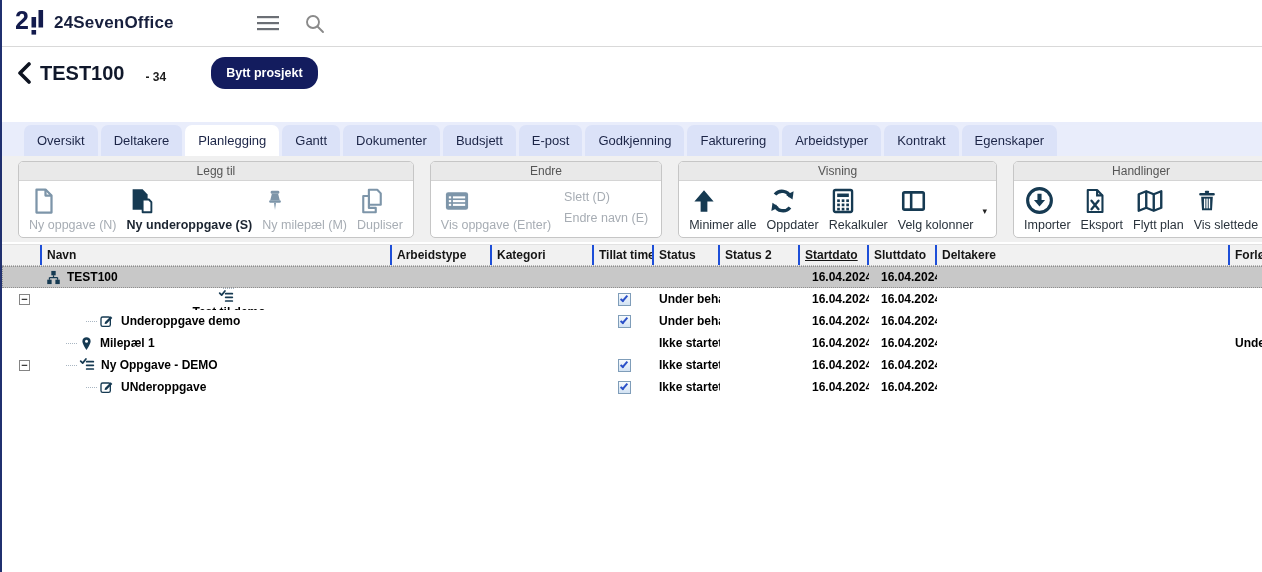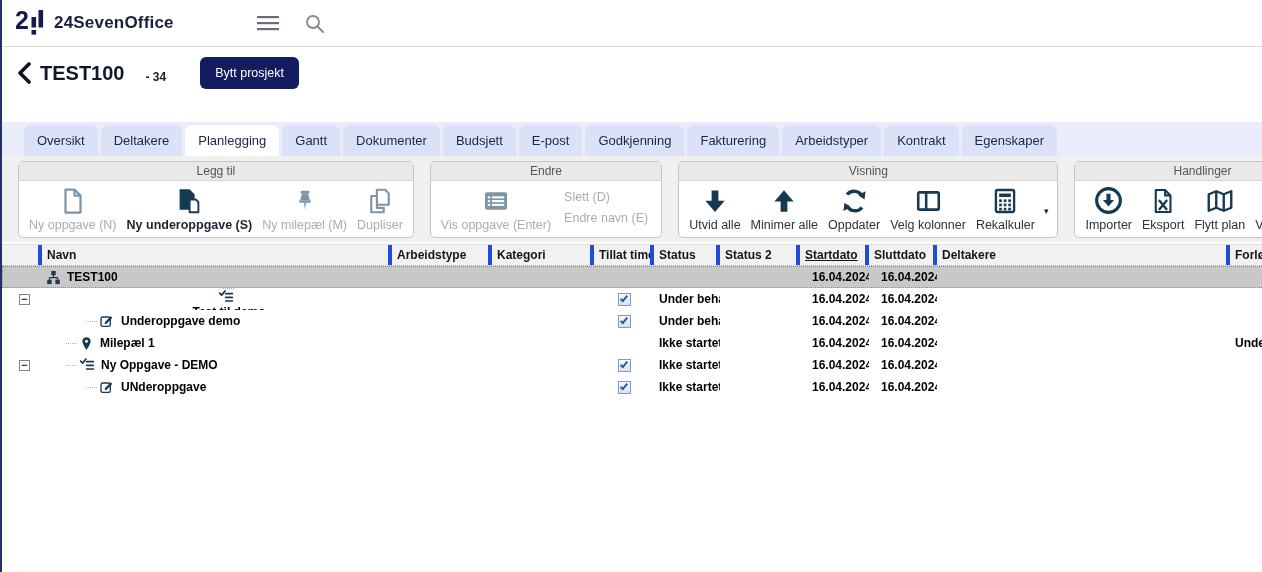--- a/index.html
+++ b/index.html
@@ -12,50 +12,50 @@
   .logo{display:flex;align-items:center}
   .brand{font-size:17px;font-weight:600;color:#171f3d;letter-spacing:.2px;margin-left:8px}
   .menu-btn{margin-left:82px;cursor:pointer;display:flex;align-items:center}
   .search-btn{margin-left:24px;cursor:pointer;display:flex;align-items:center}
 
   
   .title-bar{height:52px;display:flex;align-items:center;padding:0 10px;flex:0 0 auto}
   .back-btn{width:24px;height:24px;margin-right:4px;cursor:pointer;display:flex;align-items:center;justify-content:center}
   .proj-name{font-size:20px;font-weight:700;color:#10182b}
   .proj-num{font-size:12px;font-weight:700;color:#1d1d1d;margin-left:21px;margin-top:7px}
-  .switch-btn{margin-left:34px;background:#131c5e;color:#fff;font-weight:400;font-size:12.5px;
-    padding:9px 15px;border:none;border-radius:6px;font-family:inherit;cursor:pointer}
+  .switch-btn{margin-left:45px;background:#131c5e;color:#fff;font-weight:700;font-size:12.5px;
+    padding:9px 15px;border:none;border-radius:14px;font-family:inherit;cursor:pointer}
 
   .spacer{height:23px;flex:0 0 auto}
 
   
   .tabstrip{height:34px;background:#e9edfb;display:flex;align-items:flex-end;padding-left:22px;gap:3px;flex:0 0 auto}
   .tab{height:31px;display:flex;align-items:center;padding:0 13px;background:#dbe2f8;color:#1c2547;
     font-size:13px;font-weight:500;border-radius:7px 7px 0 0;cursor:pointer;white-space:nowrap}
   .tab.active{background:#fff}
 
   
   .toolbar{height:86px;background:#f0f0f0;display:flex;align-items:flex-start;padding:5px 0 0 16px;gap:16px;flex:0 0 auto}
   .tb-group{background:#fff;border:1px solid #c6c6c6;border-radius:5px;display:flex;flex-direction:column;height:77px;flex:0 0 auto}
   .tb-caption{height:19px;background:#e9e9e9;border-bottom:1px solid #d4d4d4;border-radius:4px 4px 0 0;
     text-align:center;font-size:12px;color:#555;line-height:18px;padding:0 10px;white-space:nowrap}
   .tb-body{flex:1;display:flex;align-items:stretch;padding:2px 5px 3px}
-  .tb-item{display:flex;flex-direction:column;align-items:center;justify-content:space-between;padding:1px 5px 2px;cursor:pointer}
+  .tb-item{display:flex;flex-direction:column;align-items:flex-start;justify-content:space-between;padding:1px 5px 2px;cursor:pointer}
   .tb-item .ticon{height:33px;display:flex;align-items:center;justify-content:center}
   .tb-label{font-size:12.5px;color:#2a333c;white-space:nowrap}
   .tb-item.emphasized .tb-label{font-weight:700;color:#1b2430}
   .tb-item.disabled .tb-label{color:#a7adb4}
   .tb-textstack{display:flex;flex-direction:column;justify-content:space-around;padding:3px 8px 6px}
   .tb-textitem{font-size:12.5px;color:#a7adb4;white-space:nowrap;cursor:default}
   .tb-caret{align-self:center;font-size:9px;color:#222;padding:0 4px;margin-top:4px;cursor:pointer}
 
   
   .grid{margin-top:2px;flex:1;overflow:hidden}
   .thead{display:flex;height:22px;background:#f1f1f1;border-top:1px solid #e2e2e2;border-bottom:1px dotted #b5b5b5;width:1330px}
-  .th{font-size:12px;font-weight:600;color:#161616;line-height:20px;padding-left:5px;border-right:4px solid #1d4ed8;
+  .th{font-size:12px;font-weight:600;color:#161616;line-height:20px;padding-left:5px;border-right:2px solid #1d4ed8;
     flex:0 0 auto;white-space:nowrap;overflow:hidden;cursor:pointer}
   .trow{display:flex;height:22px;align-items:center;width:1330px;cursor:pointer}
   .trow.selected{background:#c8c8c8;outline:1px dotted #8f8f8f;outline-offset:-1px}
   .td{flex:0 0 auto;height:22px;display:flex;align-items:center;font-size:12px;font-weight:700;color:#000;
     white-space:nowrap;overflow:hidden;padding-left:5px}
   .td.date{padding-left:12px}
   .td.center{justify-content:center;padding-left:0}
   .name-cell .icon{margin-right:6px;display:flex;flex:0 0 auto}
   .connector{width:11px;border-bottom:1px dotted #a9b6c2;margin-right:2px;height:1px;flex:0 0 auto}
   .expander{width:11px;height:11px;border:1px solid #848484;background:#fff;font-size:11px;line-height:8px;
@@ -190,70 +190,62 @@
             <div class="tb-textitem">Endre navn (E)</div>
           </div>
         </div>
       </div>
       <div class="tb-group">
         <div class="tb-caption">Visning</div>
         <div class="tb-body">
           <div class="tb-item">
             <span class="ticon">
               <svg width="30" height="30" viewBox="0 0 24 24">
-                <path d="M9.3 3.5h5.4v8.2h5L12 20.7 4.3 11.7h5z" fill="#163a52"></path>
-              </svg>
-            </span>
-            <span class="tb-label">Utvid alle</span>
-          </div>
-          <div class="tb-item">
-            <span class="ticon">
-              <svg width="30" height="30" viewBox="0 0 24 24">
                 <path d="M9.3 20.5h5.4v-8.2h5L12 3.3l-7.7 9h5z" fill="#163a52"></path>
               </svg>
             </span>
             <span class="tb-label">Minimer alle</span>
           </div>
           <div class="tb-item">
             <span class="ticon">
               <svg width="31" height="30" viewBox="0 0 24 24">
                 <path d="M6 6.8A7.4 7.4 0 0 1 18.4 8.6" fill="none" stroke="#163a52" stroke-width="2.7"></path>
                 <polygon points="20.9,4.1 20,10.7 14.9,7.1" fill="#163a52"></polygon>
                 <path d="M18 17.2A7.4 7.4 0 0 1 5.6 15.4" fill="none" stroke="#163a52" stroke-width="2.7"></path>
                 <polygon points="3.1,19.9 4,13.3 9.1,16.9" fill="#163a52"></polygon>
               </svg>
             </span>
             <span class="tb-label">Oppdater</span>
-          </div>
-          <div class="tb-item">
-            <span class="ticon">
-              <svg width="31" height="28" viewBox="0 0 24 24">
-                <rect x="3.2" y="4.6" width="17.6" height="14.8" rx="1.2" fill="none" stroke="#163a52" stroke-width="2.2"></rect>
-                <line x1="10" y1="4.6" x2="10" y2="19.4" stroke="#163a52" stroke-width="2.2"></line>
-              </svg>
-            </span>
-            <span class="tb-label">Velg kolonner</span>
           </div>
           <div class="tb-item">
             <span class="ticon">
               <svg width="28" height="30" viewBox="0 0 24 24">
                 <rect x="4.2" y="2.6" width="15.6" height="18.8" rx="1.4" fill="none" stroke="#163a52" stroke-width="2"></rect>
                 <rect x="7" y="5.6" width="10" height="3" fill="#163a52"></rect>
                 <rect x="7" y="10.6" width="2.3" height="2.3" fill="#163a52"></rect>
                 <rect x="10.9" y="10.6" width="2.3" height="2.3" fill="#163a52"></rect>
                 <rect x="14.8" y="10.6" width="2.3" height="2.3" fill="#163a52"></rect>
                 <rect x="7" y="14.2" width="2.3" height="2.3" fill="#163a52"></rect>
                 <rect x="10.9" y="14.2" width="2.3" height="2.3" fill="#163a52"></rect>
                 <rect x="14.8" y="14.2" width="2.3" height="2.3" fill="#163a52"></rect>
                 <rect x="7" y="17.8" width="2.3" height="2.3" fill="#163a52"></rect>
                 <rect x="10.9" y="17.8" width="2.3" height="2.3" fill="#163a52"></rect>
                 <rect x="14.8" y="17.8" width="2.3" height="2.3" fill="#163a52"></rect>
               </svg>
             </span>
             <span class="tb-label">Rekalkuler</span>
+          </div>
+          <div class="tb-item">
+            <span class="ticon">
+              <svg width="31" height="28" viewBox="0 0 24 24">
+                <rect x="3.2" y="4.6" width="17.6" height="14.8" rx="1.2" fill="none" stroke="#163a52" stroke-width="2.2"></rect>
+                <line x1="10" y1="4.6" x2="10" y2="19.4" stroke="#163a52" stroke-width="2.2"></line>
+              </svg>
+            </span>
+            <span class="tb-label">Velg kolonner</span>
           </div>
           <span class="tb-caret">▾</span>
         </div>
       </div>
       <div class="tb-group">
         <div class="tb-caption">Handlinger</div>
         <div class="tb-body">
           <div class="tb-item">
             <span class="ticon">
               <svg width="31" height="31" viewBox="0 0 24 24">

